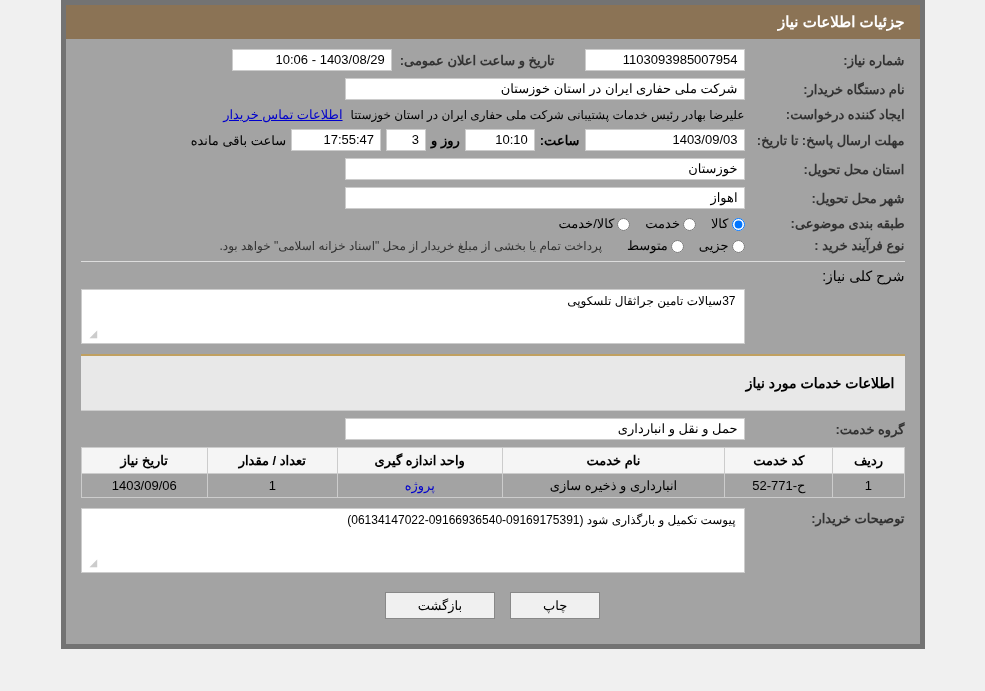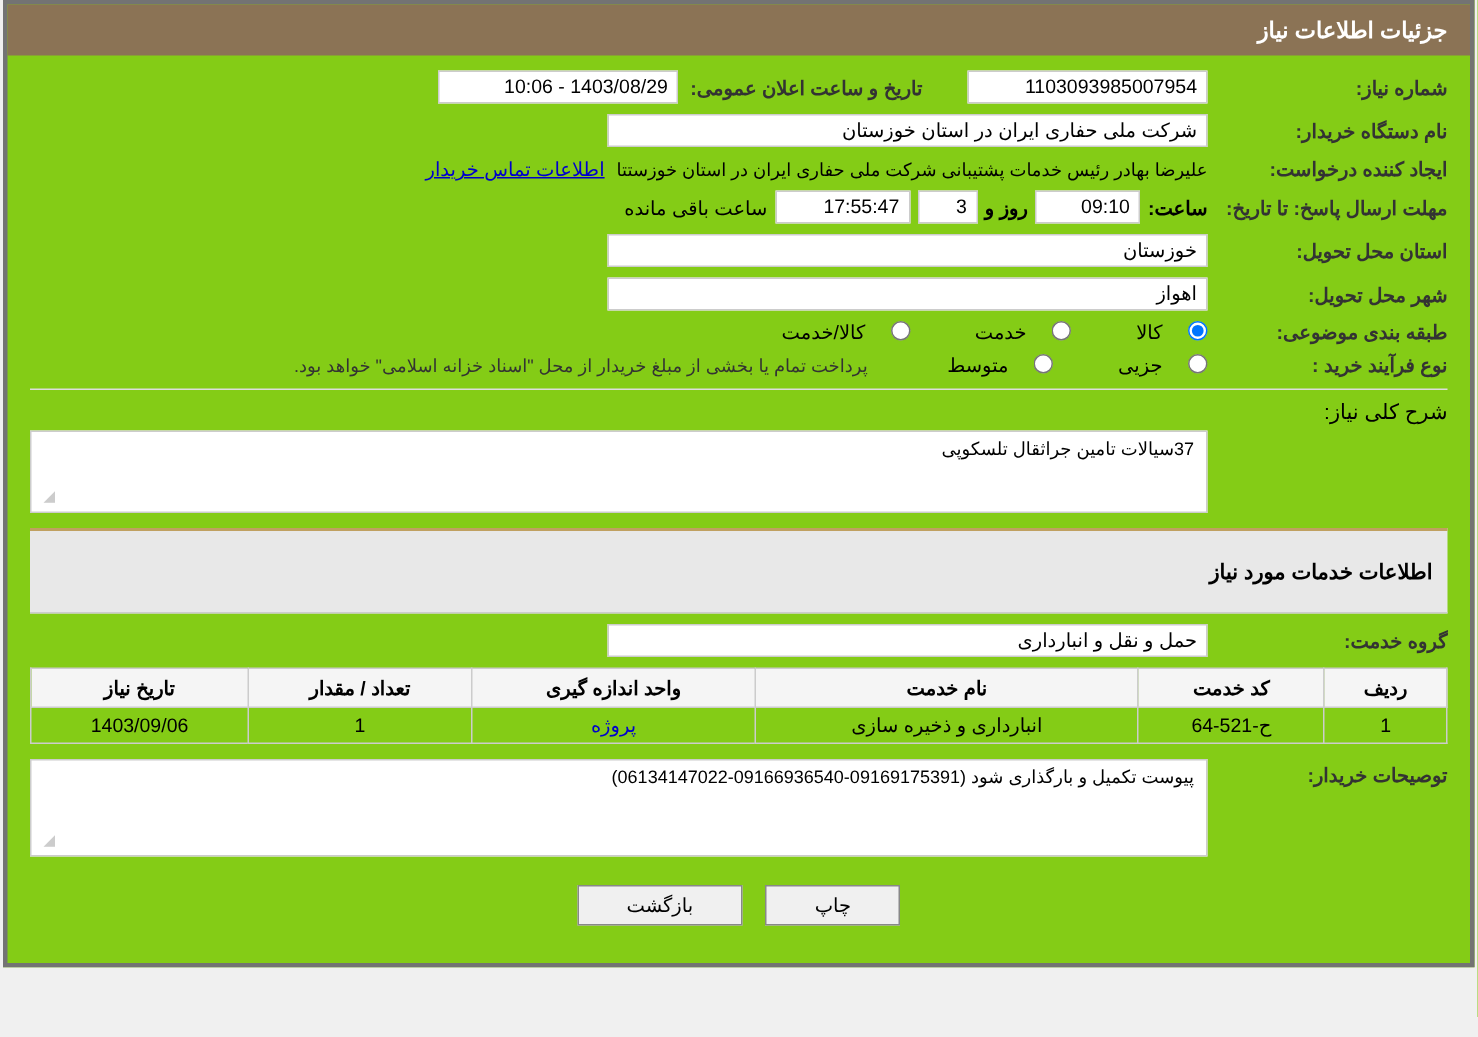--- a/index.html
+++ b/index.html
@@ -3,24 +3,24 @@
   <meta charset="utf-8">
   <style>
     * { box-sizing: border-box; margin: 0; padding: 0; }
     body {
       font-family: Tahoma, Arial, sans-serif;
       font-size: 13px;
       background: #f0f0f0;
       direction: rtl;
     }
     .page-wrapper {
-      width: 981px;
+      width: 864px;
       margin: 0 auto;
-      background: #84cc16;
-      border: 3px solid #737373;
+      background: #a3a3a3;
+      border: 5px solid #737373;
     }
     .header-bar {
       background: #8B7355;
       color: #fff;
       text-align: right;
       padding: 8px 15px;
       font-size: 15px;
       font-weight: bold;
     }
     .content {
@@ -69,23 +69,22 @@
       margin: 10px 0 7px 0;
       text-align: right;
     }
     .radio-group {
       display: flex;
       gap: 15px;
       align-items: center;
     }
     .radio-item {
       display: flex;
-      align-items: flex-start;
-      gap: 17px;
-      margin-left: 28px;
+      align-items: flex-end;
+      gap: 3px;
     }
     .note-text {
       color: #333;
       font-size: 12px;
       margin-right: 10px;
     }
     
     .service-table {
       width: 100%;
       border-collapse: collapse;
@@ -182,22 +181,23 @@
       <span class="label">ایجاد کننده درخواست:</span>
       <div style="display:flex; align-items:center; gap:8px; flex:1;">
         <span style="font-size:12px;">علیرضا بهادر رئیس خدمات پشتیبانی شرکت ملی حفاری ایران در استان خوزستتا</span>
         <span class="blue-link">اطلاعات تماس خریدار</span>
       </div>
     </div>
 
     <div class="info-row">
       <span class="label">مهلت ارسال پاسخ: تا تاریخ:</span>
       <div class="inline-fields">
+        <div class="value-box date-value">1403/09/03</div>
         <span class="small-label">ساعت:</span>
-        <div class="value-box" style="min-width:70px;">09:10</div>
+        <div class="value-box" style="min-width:70px;">10:10</div>
         <span class="small-label">روز و</span>
         <div class="value-box" style="min-width:40px;">3</div>
         <div class="value-box" style="min-width:90px;">17:55:47</div>
         <span>ساعت باقی مانده</span>
       </div>
     </div>
 
     <div class="info-row">
       <span class="label">استان محل تحویل:</span>
       <div class="value-box value-box-wide">خوزستان</div>
@@ -266,21 +266,21 @@
           <th>کد خدمت</th>
           <th>نام خدمت</th>
           <th>واحد اندازه گیری</th>
           <th>تعداد / مقدار</th>
           <th>تاریخ نیاز</th>
         </tr>
       </thead>
       <tbody id="table-body">
       <tr>
             <td>1</td>
-            <td>ح-521-64</td>
+            <td>ح-771-52</td>
             <td>انبارداری و ذخیره سازی</td>
             <td style="color: rgb(0, 0, 204);">پروژه</td>
             <td>1</td>
             <td>1403/09/06</td>
           </tr>
         </tbody>
     </table>
 
     <div class="description-row">
       <span class="description-label">توصیحات خریدار:</span>

